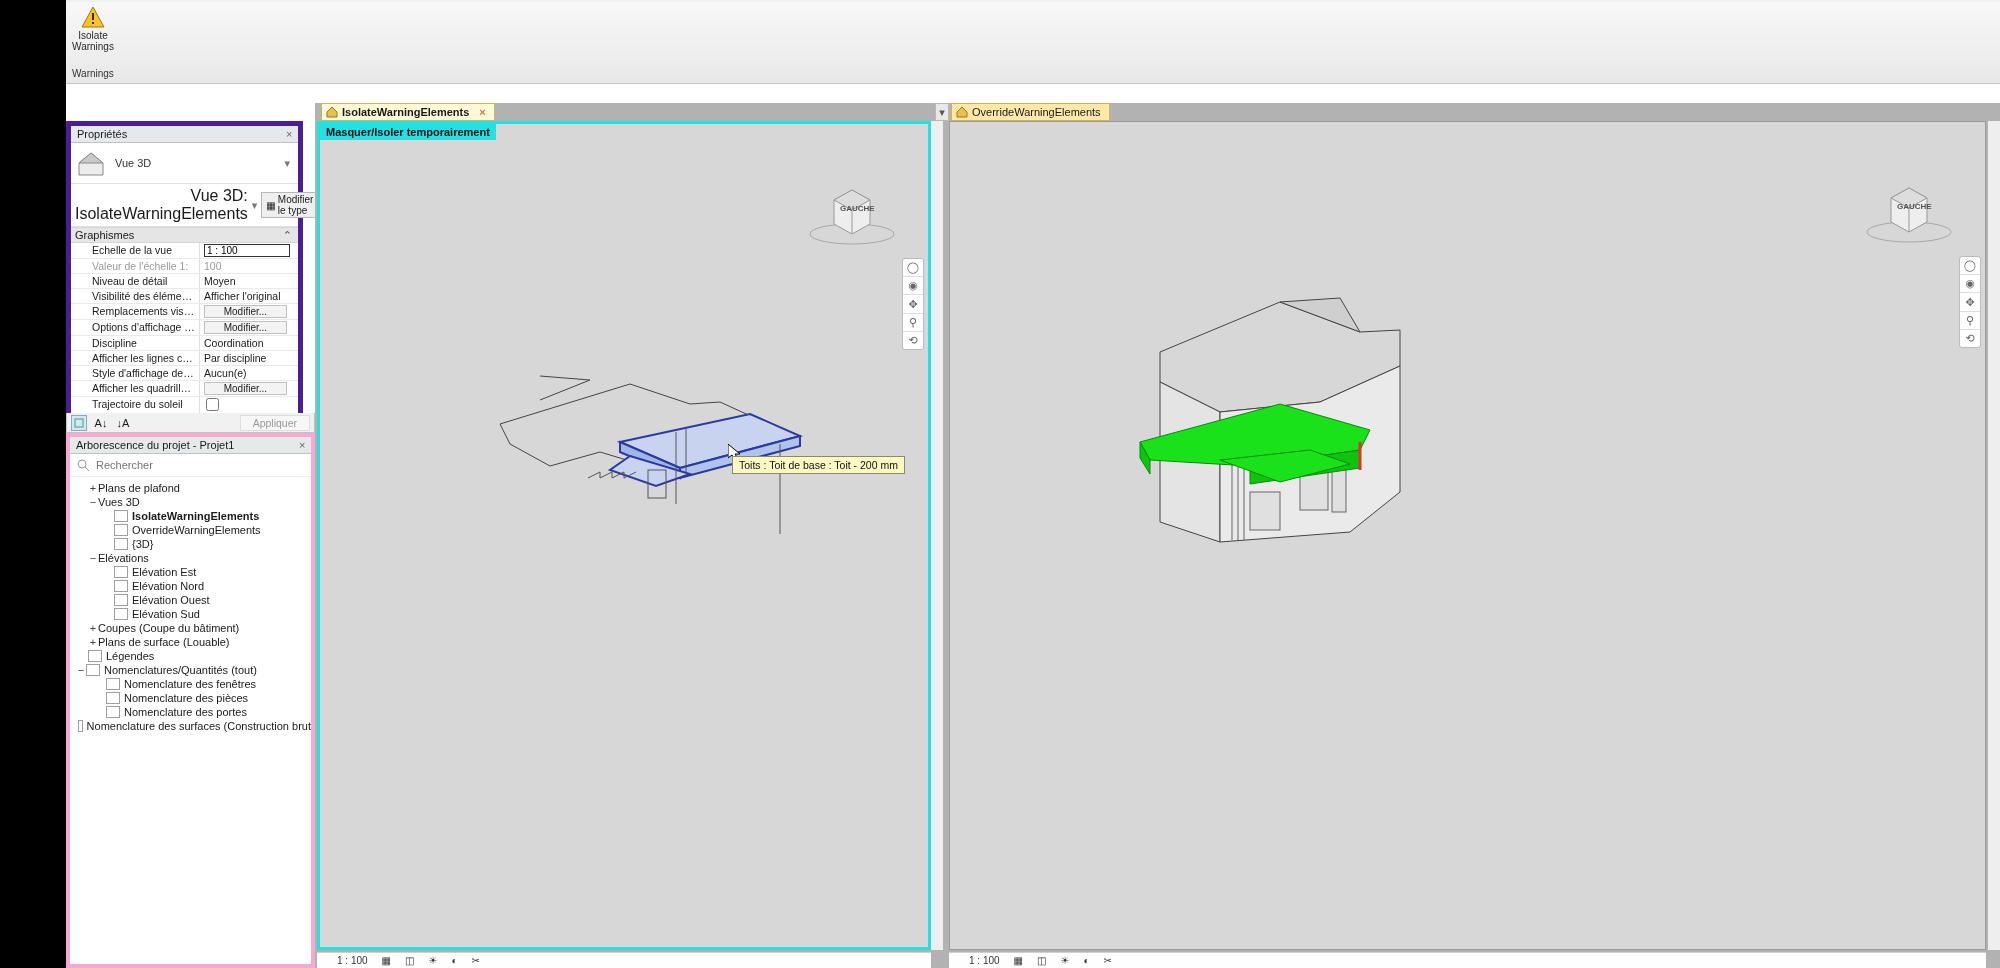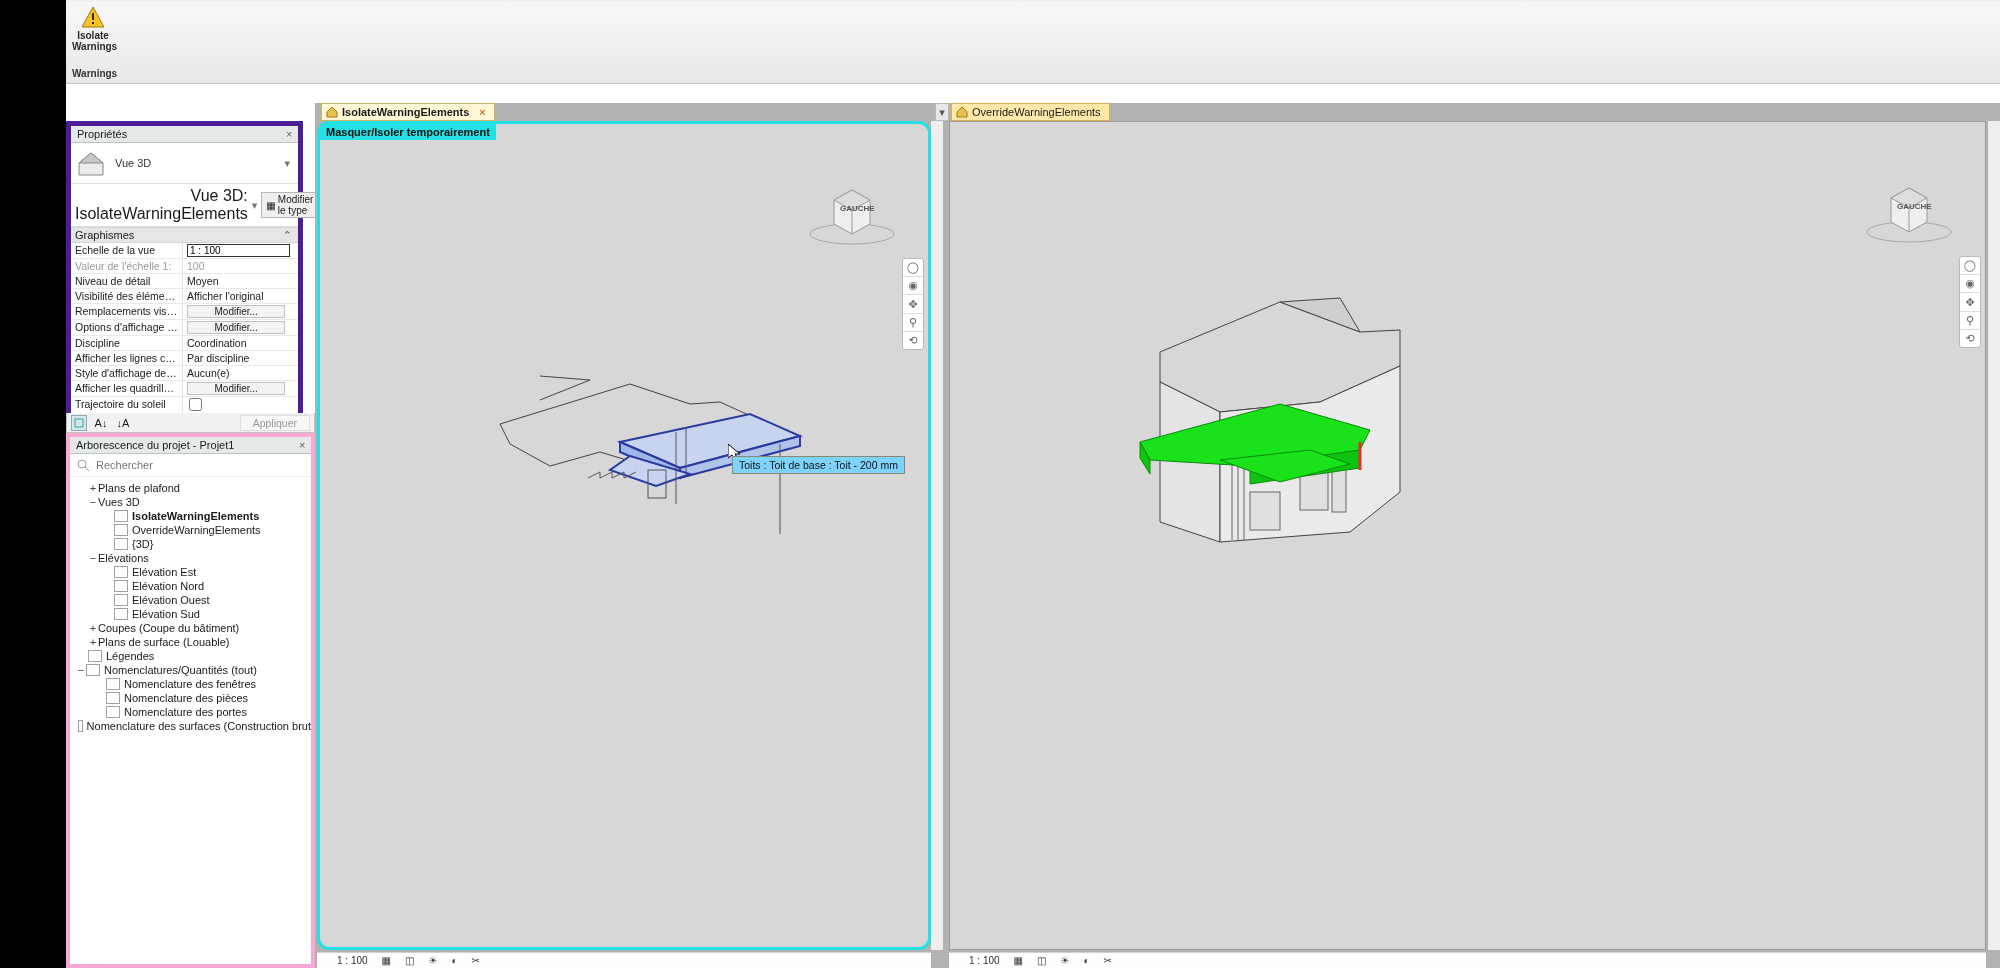--- a/index.html
+++ b/index.html
@@ -1,36 +1,36 @@
 <!DOCTYPE html>
 <html><head>
 <meta charset="utf-8">
 <style>
 * { box-sizing: border-box; margin: 0; padding: 0; font-family: "Segoe UI", Arial, sans-serif; }
 body { background: #fff; font-size: 11px; color: #1a1a1a; width: 2000px; height: 968px; position: relative; overflow: hidden; }
 .left-black { position:absolute; left:0; top:0; bottom:0; width:66px; background:#000; }
 .menubar { position:absolute; left:66px; top:0; right:0; height:2px; background:#f0f0f0; }
-.ribbon { position:absolute; left:66px; top:2px; right:0; height:82px; background: linear-gradient(#f8f8f8,#e8e8e8); border-bottom:1px solid #c7c7c7;font-weight:bold; }
+.ribbon { position:absolute; left:66px; top:2px; right:0; height:82px; background: linear-gradient(#f8f8f8,#e8e8e8); border-bottom:1px solid #c7c7c7; }
 .ribbon .tool { position:absolute; left:6px; top:4px; width:42px; text-align:center; font-size:10px; color:#2a2a2a;}
 .ribbon .tool .warn-icon { width:24px; height:22px; margin:0 auto 2px; }
 .ribbon .panel-label { position:absolute; left:6px; top:66px; font-size:10px; color:#333; }
 .props-panel { position:absolute; left:66px; top:121px; width:237px; height:330px; background:#fff; border:5px solid #4c1d95; }
 .panel-title { background:#e6e9ea; border-bottom:1px solid #c1c1c1; padding:2px 6px; font-size:11px; position:relative; }
 .panel-title .close { position:absolute; right:2px; top:2px; width:10px; color:#666; cursor:pointer;}
 .type-selector { display:flex; align-items:center; padding:6px 4px; border-bottom:1px solid #e0e0e0; }
 .type-selector .home-ico { width:32px; height:28px; }
 .type-selector .type-name { flex:1; padding-left:8px; font-size:11px; color:#333;}
 .type-selector .dd { color:#777; padding-right:4px;}
 .type-row { display:flex; padding:3px 4px; border-bottom:1px solid #e0e0e0; align-items:center;}
 .type-row .lbl { flex:1; font-size:16px;text-align:right; }
 .type-row .dd2 { color:#777; padding:0 4px;}
 .type-row .btn-sm { border:1px solid #b7b7b7; background:#efefef; font-size:10px; padding:1px 4px; display:flex; align-items:center; gap:2px;}
 .prop-group { background:#e5e5e5; padding:1px 4px; font-size:11px; border-bottom:1px solid #d6d6d6; border-top:1px solid #d6d6d6; position:relative;}
 .prop-group .exp { position:absolute; right:6px; top:1px; color:#555;}
-.prop-row { display:flex; border-bottom:1px solid #e9e9e9; }
+.prop-row { display:flex; border-bottom:1px solid #e9e9e9;padding-left:17px; }
 .prop-row .k { width:112px; padding:1px 4px; font-size:10.5px; white-space:nowrap; overflow:hidden; text-overflow:ellipsis; border-right:1px solid #e0e0e0;}
 .prop-row .v { flex:1; padding:1px 4px; font-size:10.5px; }
 .prop-row .v input[type=text]{ width:96%; border:1px solid #333; font-size:10px; padding:0 2px;}
 .prop-row .v .mod-btn { display:inline-block; width:92%; text-align:center; border:1px solid #c1c1c1; background:#f3f3f3; font-size:10px;}
 .prop-row .v input[type=checkbox]{ margin-left:2px;}
 .dim-row { color:#9a9a9a;align-items:flex-end; }
 .btn-bar { position:absolute; left:66px; top:413px; width:249px; height:20px; background:#f1f1f1; border:1px solid #c1c1c1; border-top:none; display:flex; align-items:center; padding:0 4px; gap:6px;}
 .btn-bar .mini { width:16px; height:16px; border:1px solid #cfcfcf; background:#fff; display:flex; align-items:center; justify-content:center;}
 .btn-bar .mini.active{ background:#d6e6f5; border-color:#8ab;}
 .btn-bar .apply { margin-left:auto; border:1px solid #ddd; background:#f7f7f7; color:#999; padding:1px 12px; font-size:10.5px;}
@@ -52,21 +52,21 @@
 .view-pane { position:absolute; top:18px; bottom:18px; background:#d7d7d7; border:1px solid #9a9a9a;}
 .view-pane.active{ border:3px solid #22e0e4;}
 .isolate-banner{ position:absolute; left:0; top:0; background:#22e0e4; color:#111; font-weight:bold; font-size:11px; padding:2px 6px;}
 .viewcube { position:absolute; right:26px; top:48px; width:100px; height:80px;font-weight:bold; }
 .navbar { position:absolute; right:4px; top:134px; width:22px; height:92px; background:#fff; border:1px solid #bbb; border-radius:3px; display:flex; flex-direction:column;}
 .navbar .nb { flex:1; border-bottom:1px solid #ddd; display:flex; align-items:center; justify-content:center; color:#666;}
 .navbar .nb:last-child{border:none;}
 .pane-scroll-v{ position:absolute; right:0; top:18px; bottom:18px; width:12px; background:#eee;}
 .status-strip{ position:absolute; left:0; right:12px; bottom:0; height:16px; background:#fefefe; border-top:1px solid #cfcfcf; font-size:10px; color:#333; display:flex; align-items:center; padding-left:20px; gap:14px;}
 .status-strip .sc{ }
-.tooltip-box{ position:absolute; background:#7dd3fc; border:1px solid #8a8a6a; padding:2px 6px; font-size:10.5px; color:#111;text-align:right;}
+.tooltip-box{ position:absolute; background:#fef9c3; border:1px solid #8a8a6a; padding:2px 6px; font-size:10.5px; color:#111;text-align:right;}
 svg { display:block; }
 </style>
 </head>
 <body>
 
 <div class="left-black"></div>
 <div class="menubar"></div>
 
 <div class="ribbon">
   <div class="tool">
@@ -303,21 +303,21 @@
 
   <div class="view-tab passive" style="left:636px;">
     <span class="home-s">
         <svg viewBox="0 0 12 12">
           <polygon points="1,6 6,1 11,6 11,11 1,11" fill="#e8c050" stroke="#9c7a12"></polygon>
         </svg>
       </span>
     <span>OverrideWarningElements</span>
   </div>
 
-  <div class="view-pane active" style="left:2px; width:614px;border-radius:12px;">
+  <div class="view-pane active" style="left:2px; width:614px;">
     <div class="isolate-banner">Masquer/Isoler temporairement</div>
 
     <div class="viewcube">
       <svg viewBox="0 0 100 80">
         <ellipse cx="50" cy="62" rx="42" ry="10" fill="none" stroke="#a8a8a8"></ellipse>
         <g transform="translate(32,18)">
           <polygon points="0,10 18,0 36,10 36,34 18,44 0,34" fill="#eee" stroke="#999"></polygon>
           <polygon points="0,10 18,0 36,10 18,20" fill="#ddd" stroke="#999"></polygon>
           <line x1="18" y1="20" x2="18" y2="44" stroke="#999"></line>
         </g>

